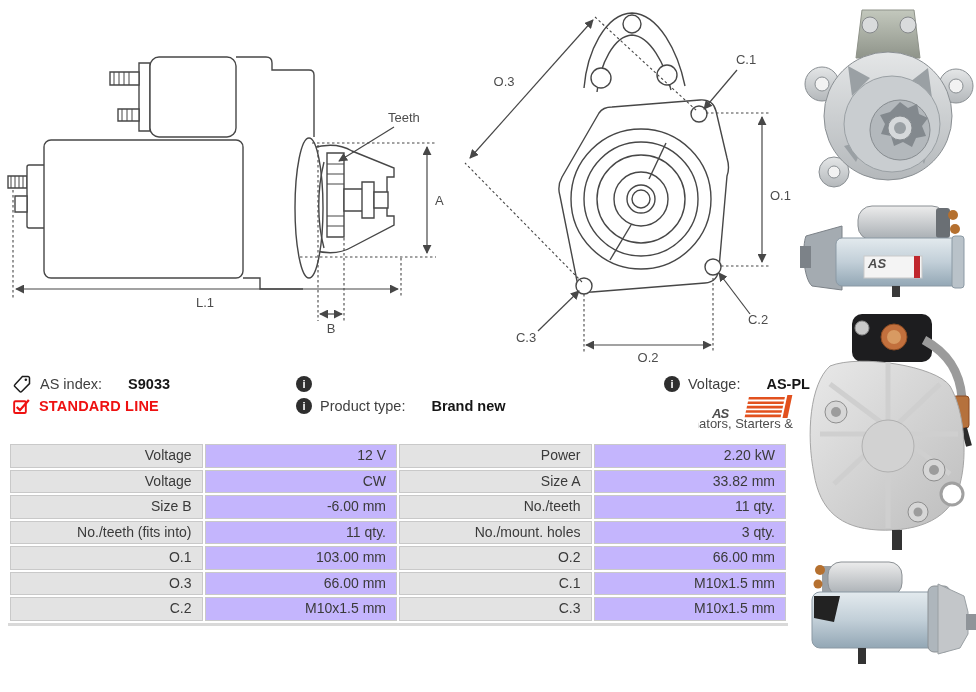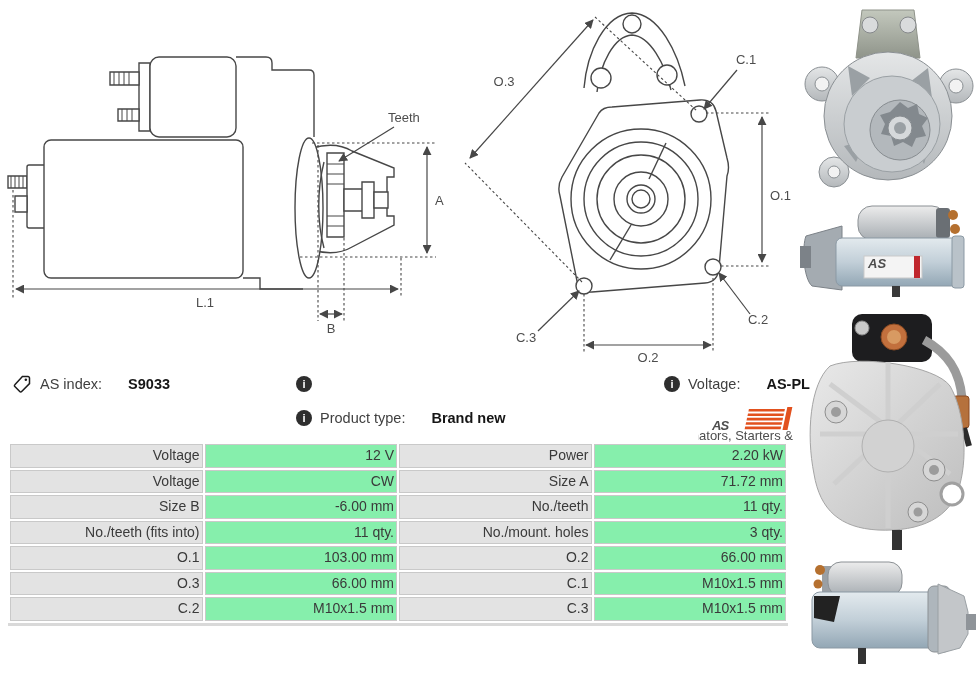--- a/index.html
+++ b/index.html
@@ -11,35 +11,35 @@
     --drawing_line:#474747;
   }
   *{box-sizing:border-box;margin:0;padding:0;}
   html,body{width:976px;height:692px;background:#fff;overflow:hidden;}
   body{font-family:"Liberation Sans",sans-serif;color:var(--text_dark);}
   .page{position:relative;width:976px;height:692px;background:#fff;}
 
   .abs{position:absolute;}
 
   
-  .info-group{position:absolute;display:flex;flex-direction:column;gap:14px;}
+  .info-group{position:absolute;display:flex;flex-direction:column;gap:2px;}
   .info-row{display:flex;align-items:center;gap:8px;height:20px;font-size:14.5px;color:#3f3f3f;white-space:nowrap;}
   .info-row b{color:#161616;margin-left:18px;}
   .std-line{color:var(--accent_red);font-weight:bold;letter-spacing:.2px;}
   .ico-i{display:inline-flex;width:16px;height:16px;border-radius:50%;background:#2e2e2e;color:#fff;
          font-weight:bold;font-size:11px;align-items:center;justify-content:center;flex:0 0 16px;}
   .logo-wrap{align-self:flex-end;margin-top:-4px;}
 
   
   table.spec{position:absolute;left:8px;top:442px;width:780px;border-collapse:separate;border-spacing:2px;
              font-size:14px;color:var(--text_dark);border-bottom:3px solid #d9d9d9;}
   table.spec td{border:1px solid var(--table_border);text-align:right;vertical-align:middle;
-                padding:2px 2px;height:23px;line-height:1.25;}
+                padding:2px 10px;height:23px;line-height:1.25;}
   td.lbl{background:var(--table_label_bg);padding-left:28px;}
-  td.val{background:#86efac;}
+  td.val{background:#c4b5fd;}
 
   
   svg text{font-family:"Liberation Sans",sans-serif;font-size:13px;fill:#4d4d4d;}
   .draw *{vector-effect:non-scaling-stroke;}
 </style>
 </head>
 <body>
 
 <div class="page">
 
@@ -282,20 +282,27 @@
 
   <div class="info-group" style="left:12px;top:374px">
     <div class="info-row">
       <svg width="20" height="20" viewBox="0 0 24 24">
         <path d="M12.5,3 h6.7 a1.8,1.8 0 0 1 1.8,1.8 v6.7 L11.6,21 a1.6,1.6 0 0 1 -2.3,0 L3.4,15.1 a1.6,1.6 0 0 1 0,-2.3 Z" fill="none" stroke="#1c1c1c" stroke-width="1.8"></path>
         <circle cx="16.6" cy="7" r="1.5" fill="#1c1c1c"></circle>
       </svg>
       <span>AS index:</span>
       <b>S9033</b>
     </div>
+    <div class="info-row">
+      <svg width="19" height="19" viewBox="0 0 22 22">
+        <rect x="2.5" y="5" width="13.5" height="13.5" rx="1.5" fill="#fff" stroke="var(--accent_red)" stroke-width="2.2"></rect>
+        <path d="M5.5,11.5 L9.2,15.2 L19.5,3.5" fill="none" stroke="var(--accent_red)" stroke-width="2.6"></path>
+      </svg>
+      <span class="std-line">STANDARD LINE</span>
+    </div>
   </div>
 
   <div class="info-group" style="left:296px;top:374px">
     <div class="info-row">
       <span class="ico-i">i</span>
     </div>
     <div class="info-row">
       <span class="ico-i">i</span>
       <span>Product type:</span>
       <b>Brand new</b>
@@ -335,21 +342,21 @@
       <tr>
         <td class="lbl">Voltage</td>
         <td class="val">12 V</td>
         <td class="lbl">Power</td>
         <td class="val">2.20 kW</td>
       </tr>
       <tr>
         <td class="lbl">Voltage</td>
         <td class="val">CW</td>
         <td class="lbl">Size A</td>
-        <td class="val">71.72 mm</td>
+        <td class="val">33.82 mm</td>
       </tr>
       <tr>
         <td class="lbl">Size B</td>
         <td class="val">-6.00 mm</td>
         <td class="lbl">No./teeth</td>
         <td class="val">11 qty.</td>
       </tr>
       <tr>
         <td class="lbl">No./teeth (fits into)</td>
         <td class="val">11 qty.</td>

